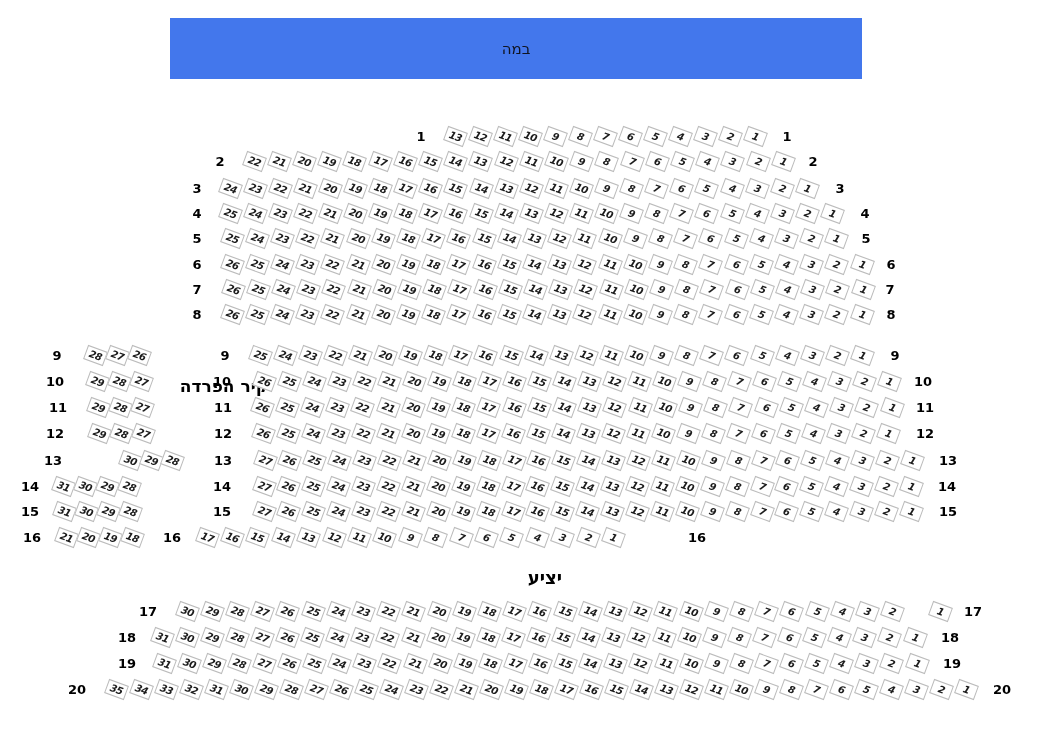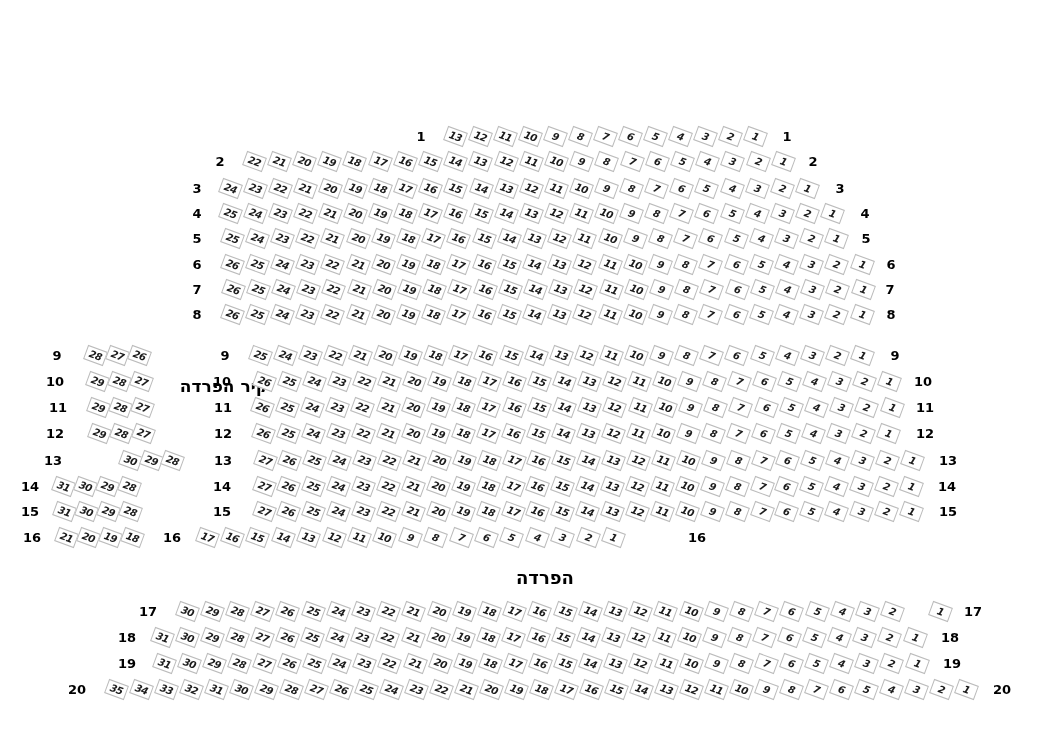--- a/index.html
+++ b/index.html
@@ -18,22 +18,25 @@
              font-weight:bold;font-size:13px;color:#000000;line-height:1;}
   .big-label{position:absolute;transform:translate(-50%,-50%);
              font-weight:bold;color:#000000;white-space:nowrap;line-height:1;}
   .wall{left:224px;top:386px;font-size:17px;}
   .balcony{left:545px;top:578px;font-size:18px;}
 </style>
 </head>
 <body>
 
 <div id="seatmap">
+  <div class="stage" id="stage" style="background: rgb(67, 119, 236);">
+    <span class="stage-label">במה</span>
+  </div>
   <div class="big-label wall">קיר הפרדה</div>
-  <div class="big-label balcony">הפרדה</div>
+  <div class="big-label balcony">יציע</div>
 <div class="row-label" style="left: 421px; top: 136px;">1</div>
     <div class="row-label" style="left: 787px; top: 136px;">1</div>
     <div class="seat" style="left: 444.5px; top: 128.5px; background: rgb(255, 255, 255); border-color: rgb(188, 188, 188);">
       <span class="seat-num" style="color: rgb(28, 28, 28);">13</span>
     </div>
     <div class="seat" style="left: 469.5px; top: 128.5px; background: rgb(255, 255, 255); border-color: rgb(188, 188, 188);">
       <span class="seat-num" style="color: rgb(28, 28, 28);">12</span>
     </div>
     <div class="seat" style="left: 494.5px; top: 128.5px; background: rgb(255, 255, 255); border-color: rgb(188, 188, 188);">
       <span class="seat-num" style="color: rgb(28, 28, 28);">11</span>

